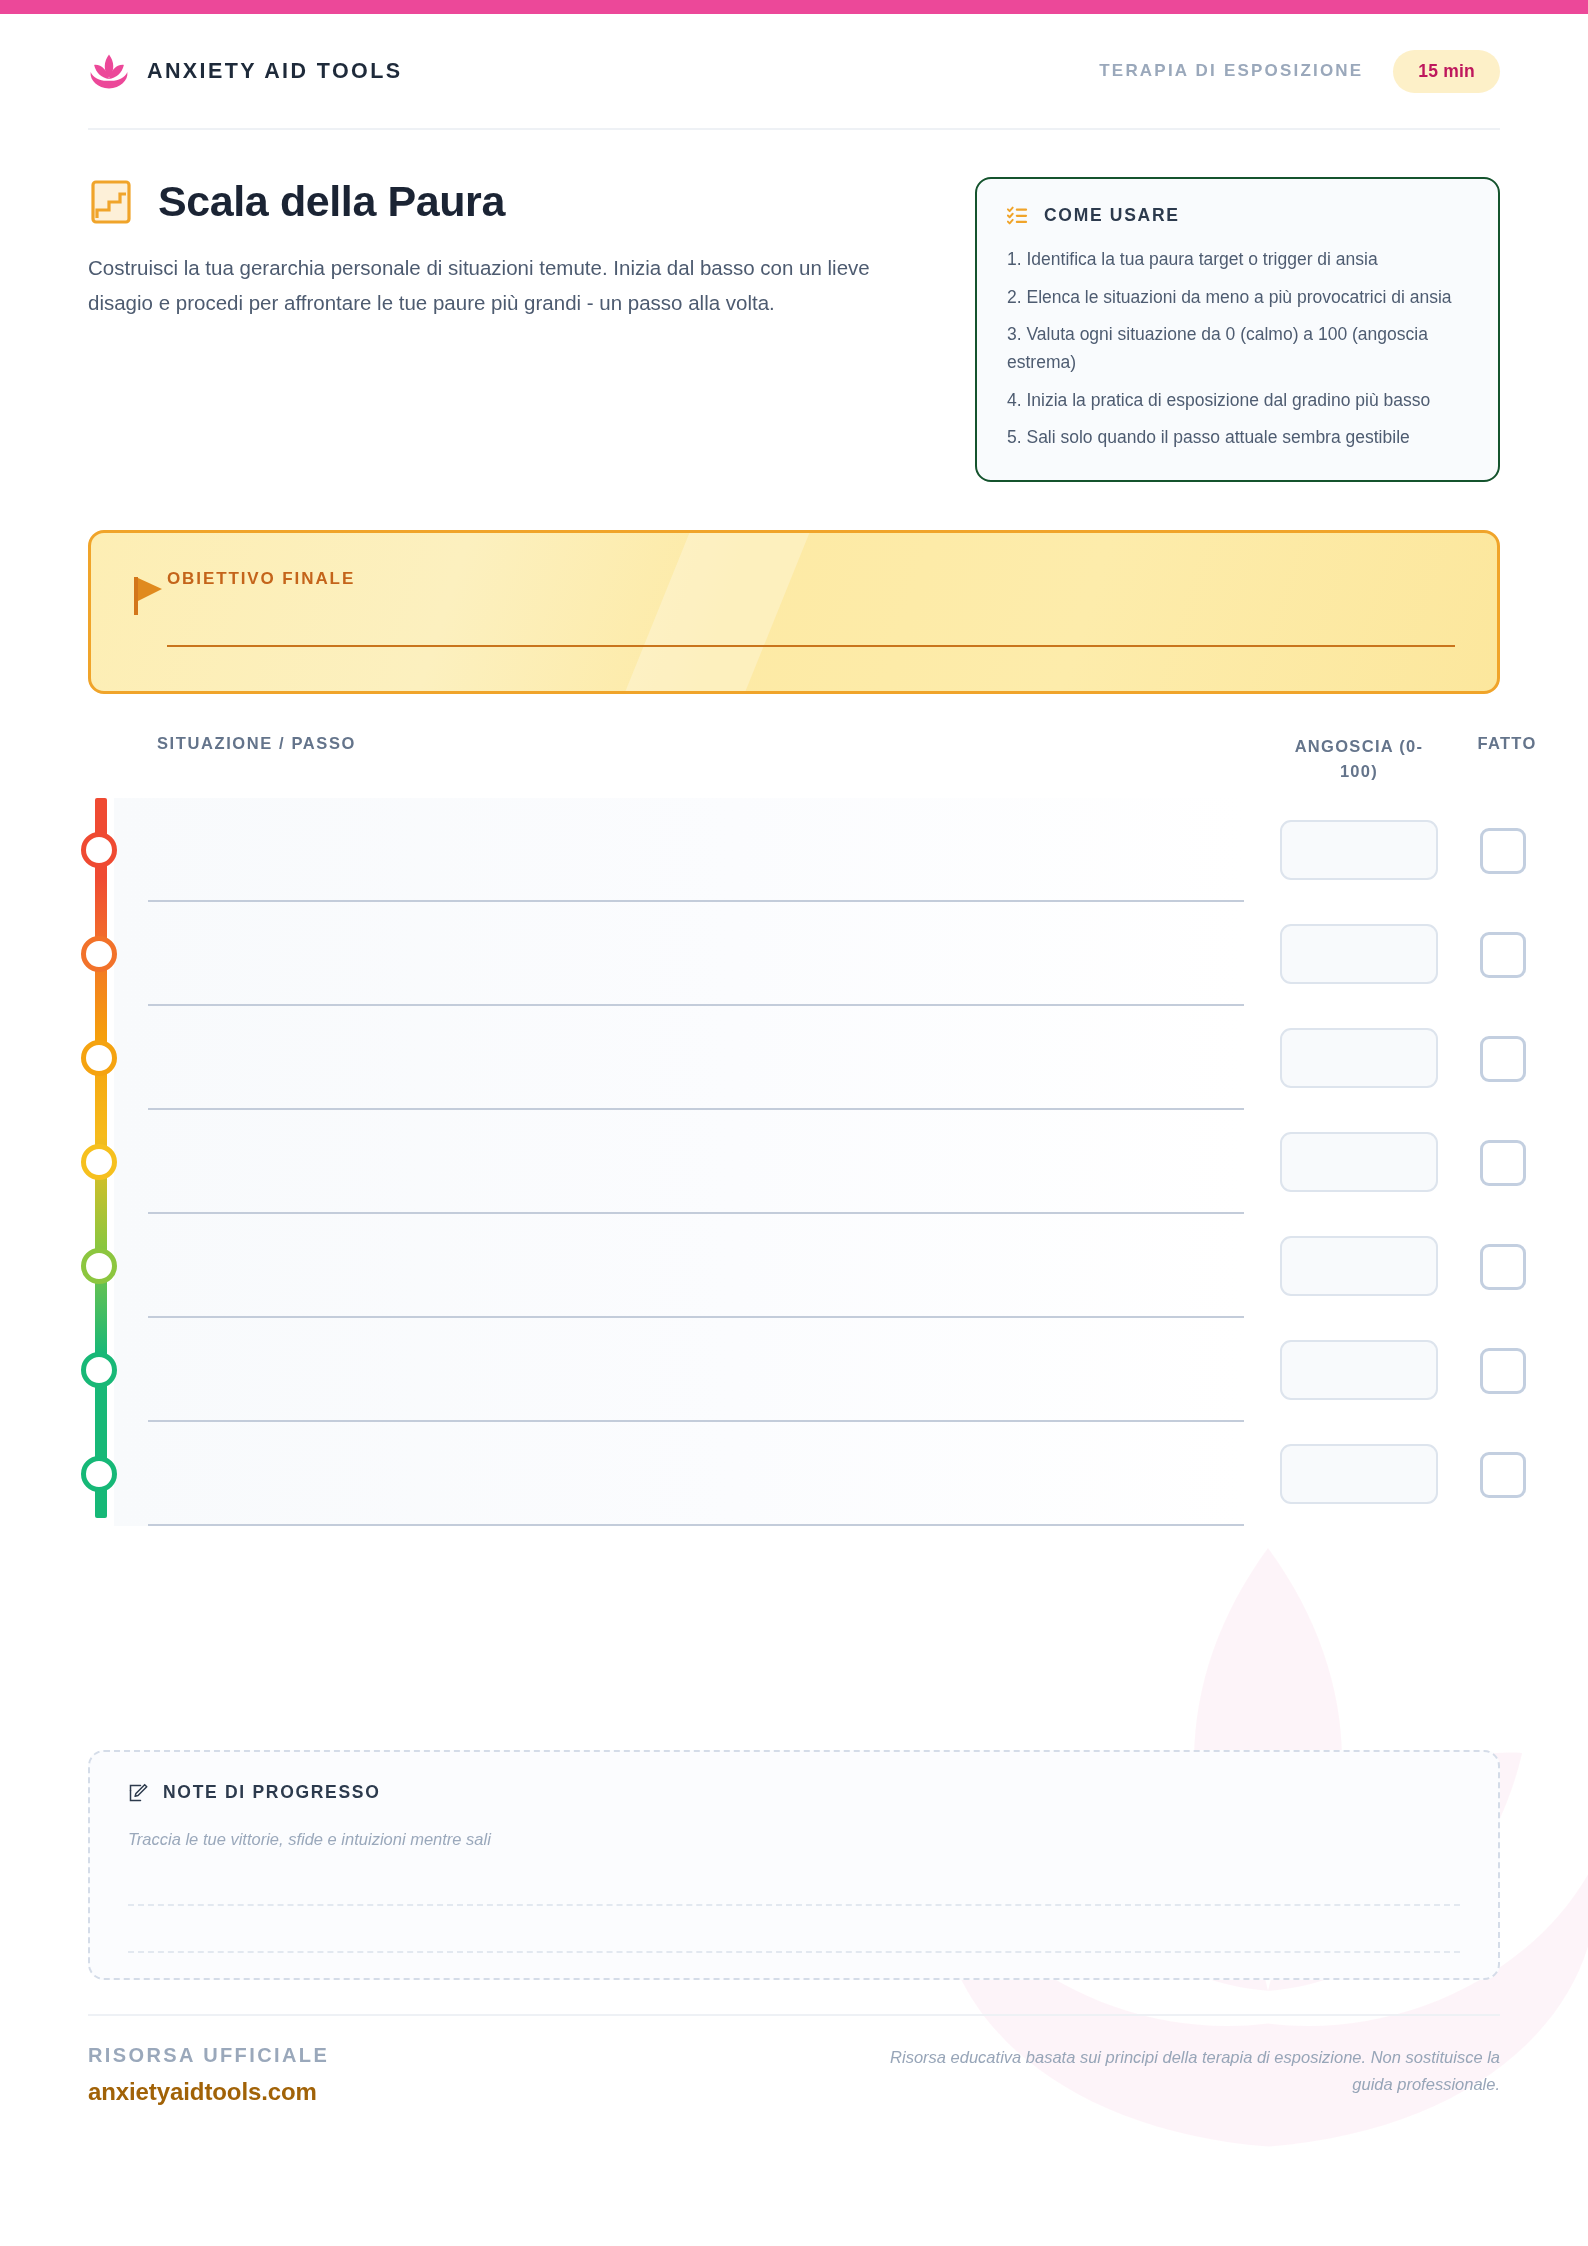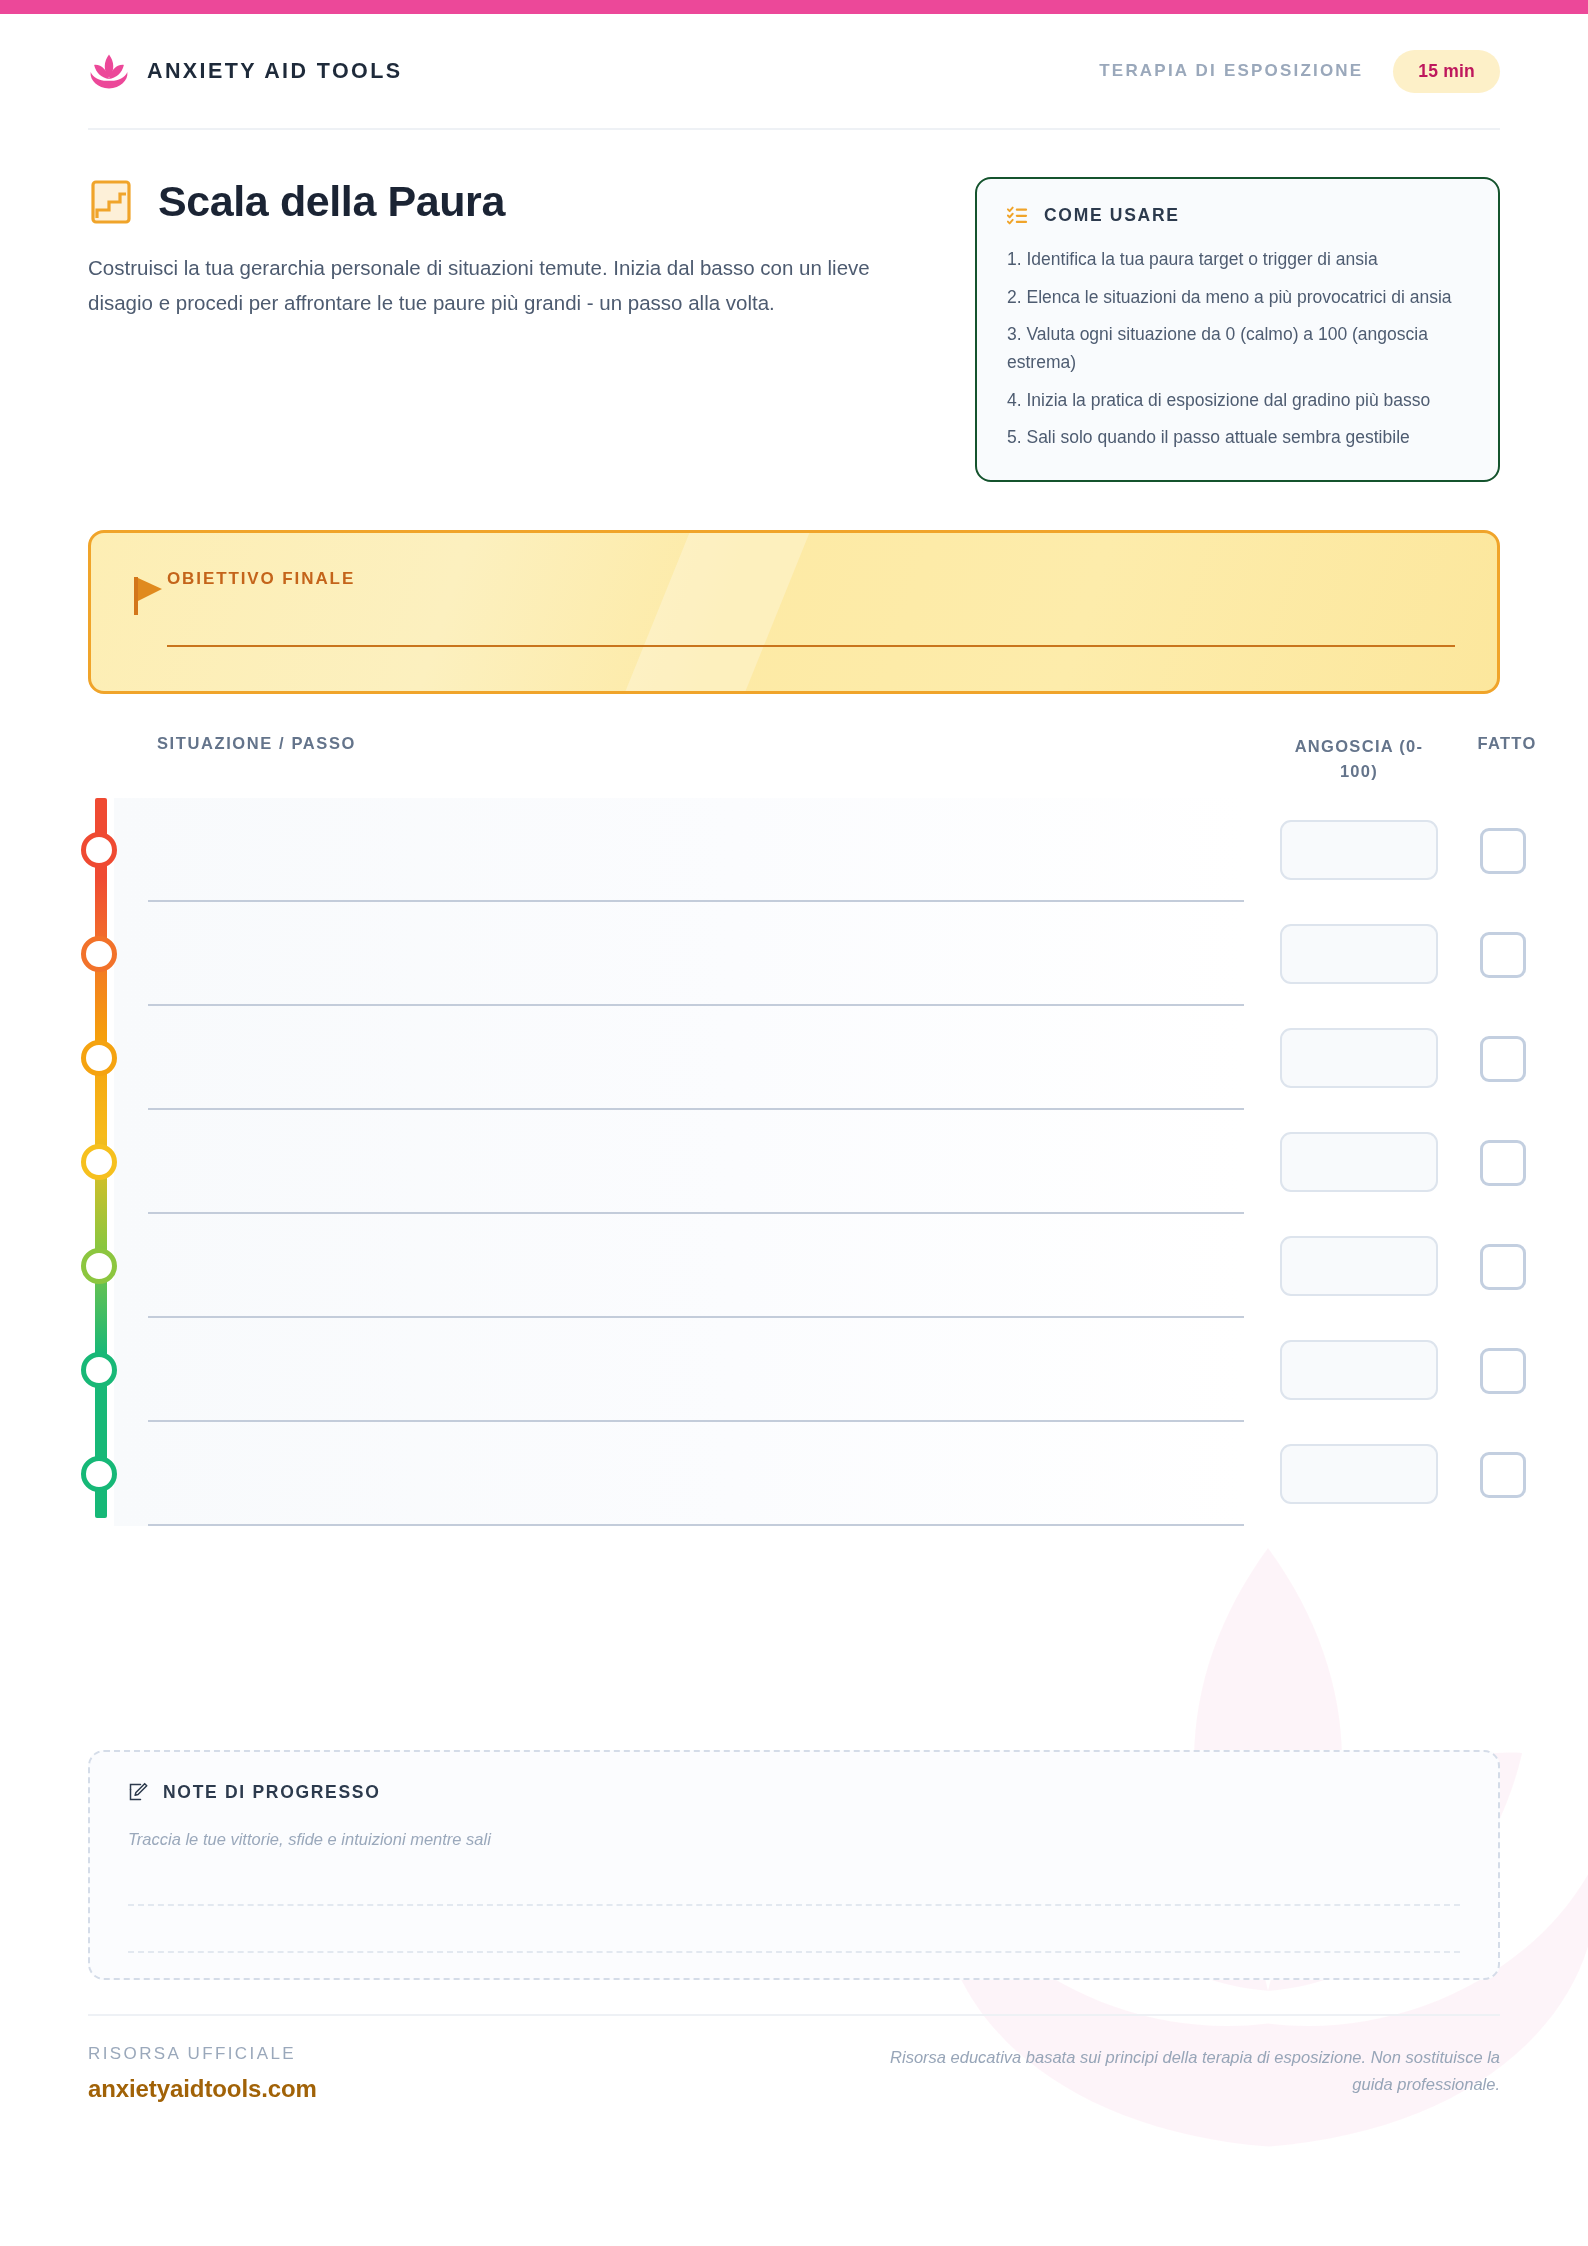--- a/index.html
+++ b/index.html
@@ -282,21 +282,21 @@
 
   
   .notes {
     margin-top: 232px;
     border: 2px dashed #d4dce8;
     border-radius: 16px;
     background: #fbfcfe;
     padding: 30px 38px 34px 38px;
     height: 230px;
   }
-  .notes-head { display: flex; align-items: flex-start; gap: 15px; }
+  .notes-head { display: flex; align-items: flex-end; gap: 15px; }
   .pencil-icon { width: 20px; height: 20px; display: block; flex: none; }
   .notes-title {
     font-size: 17.5px;
     font-weight: 800;
     letter-spacing: 1.7px;
     color: #2c3a4d;
   }
   .notes-placeholder {
     margin-top: 27px;
     font-size: 16.5px;
@@ -313,22 +313,22 @@
   .footer {
     position: relative;
     margin-top: 34px;
     padding-top: 28px;
     border-top: 2px solid #eef1f5;
     display: flex;
     justify-content: space-between;
     align-items: flex-start;
   }
   .footer-kicker {
-    font-size: 17px;
-    font-weight: 400;
+    font-size: 20px;
+    font-weight: 700;
     letter-spacing: 2.4px;
     color: #9aa8bb;
   }
   .footer-site {
     margin-top: 11px;
     font-size: 24px;
     font-weight: 800;
     color: #a16207;
     letter-spacing: -0.1px;
   }

